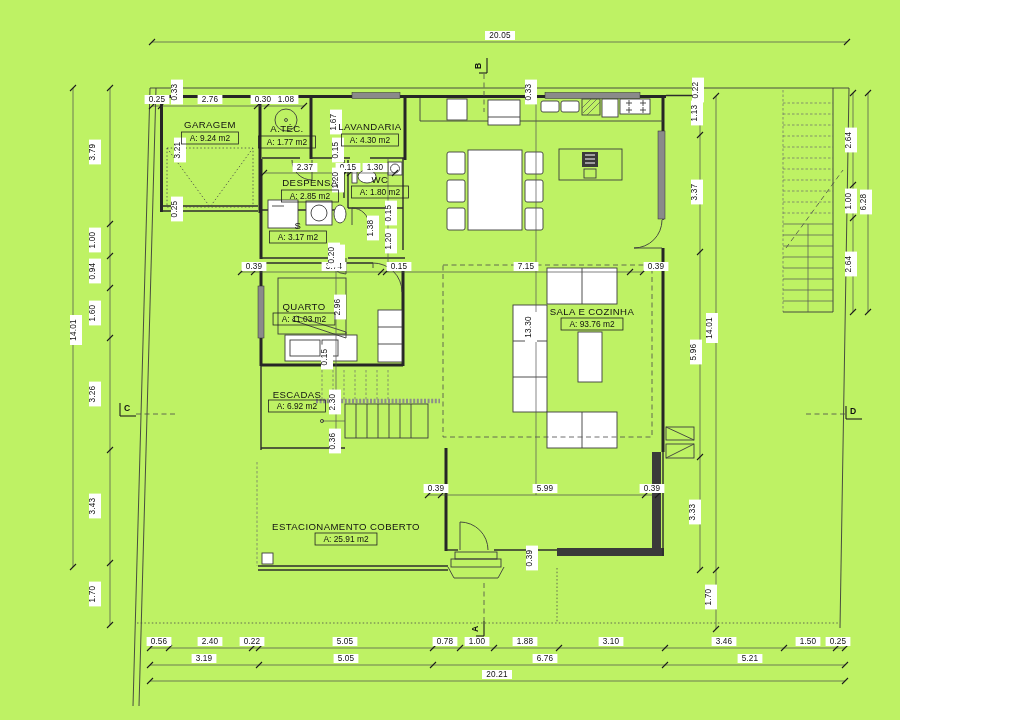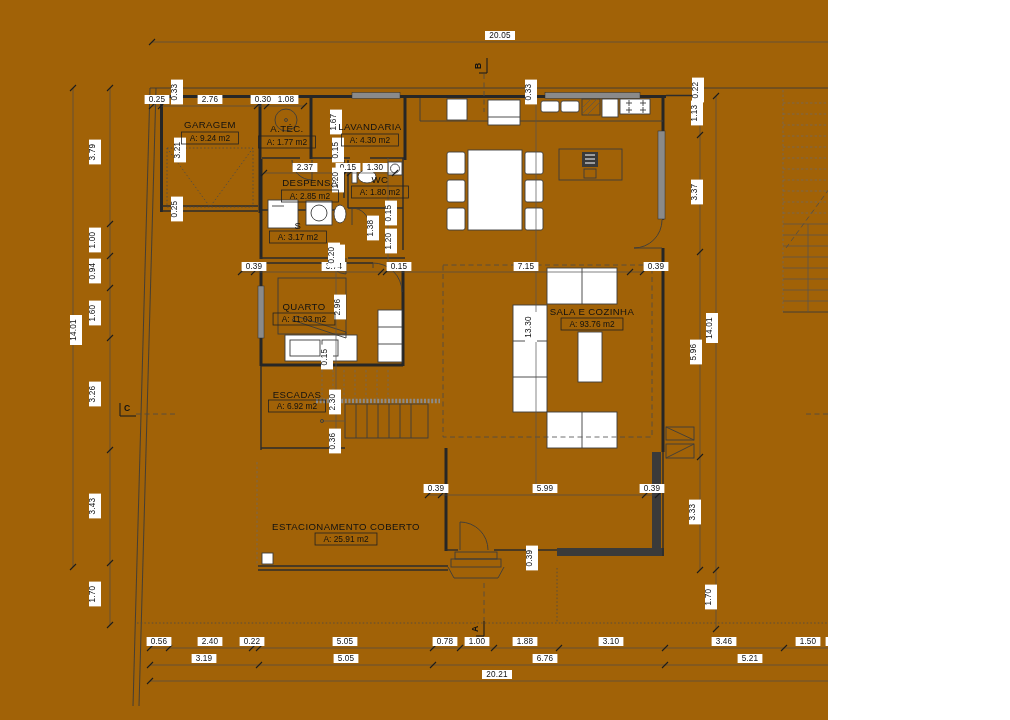--- a/index.html
+++ b/index.html
@@ -1,16 +1,16 @@
 <!DOCTYPE html>
 <html><head>
 <meta charset="utf-8">
 <style>
   html,body{margin:0;padding:0;background:#fff;}
-  .page{position:relative;width:828px;height:720px;background:#a16207;overflow:hidden;
+  .page{position:relative;width:900px;height:720px;background:#bef264;overflow:hidden;
         font-family:"Liberation Sans", sans-serif;}
   svg{display:block}
   
   .wall      {stroke:#262626;stroke-width:3;fill:none;stroke-linecap:butt;}
   .wallthin  {stroke:#2c2c2c;stroke-width:1.4;fill:none;}
   .edge      {stroke:#3a3a3a;stroke-width:0.9;fill:none;}
   .thin      {stroke:#555;stroke-width:0.7;fill:none;}
   .dimline   {stroke:#4a4a4a;stroke-width:0.7;fill:none;}
   .tick      {stroke:#1d1d1d;stroke-width:1.1;fill:none;}
   .furn      {stroke:#3c3c3c;stroke-width:0.9;fill:#ffffff;}

